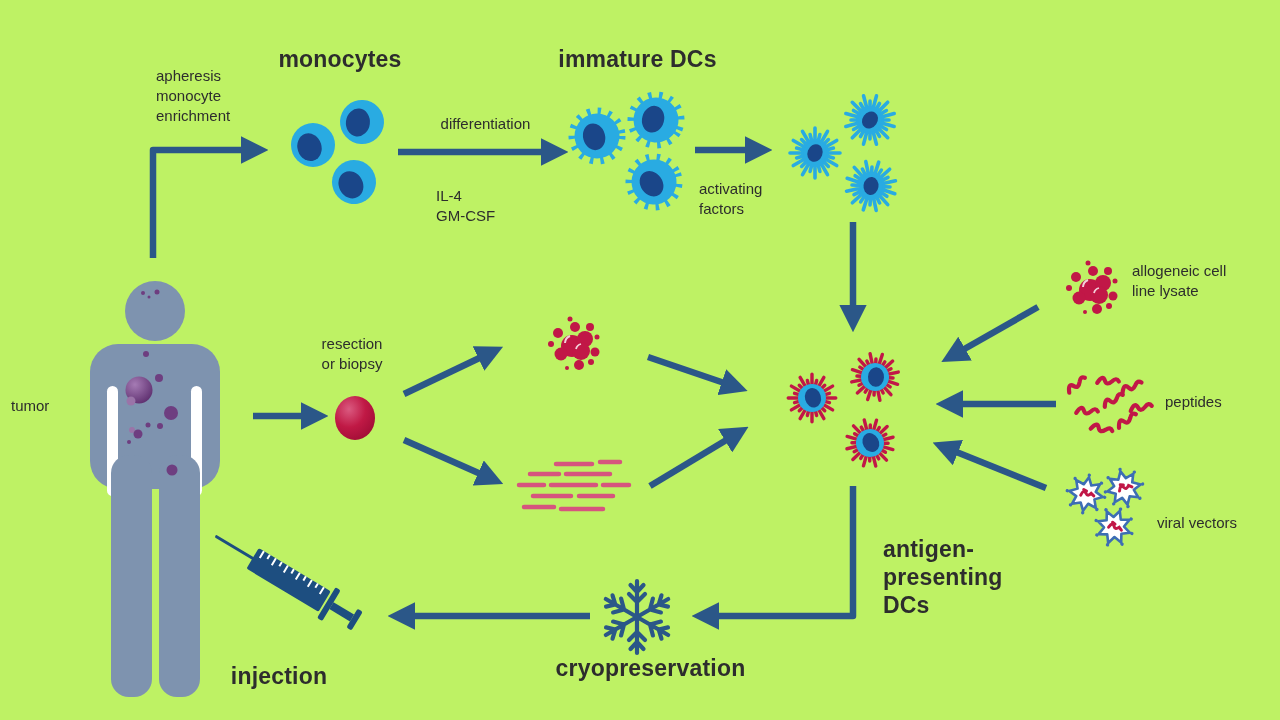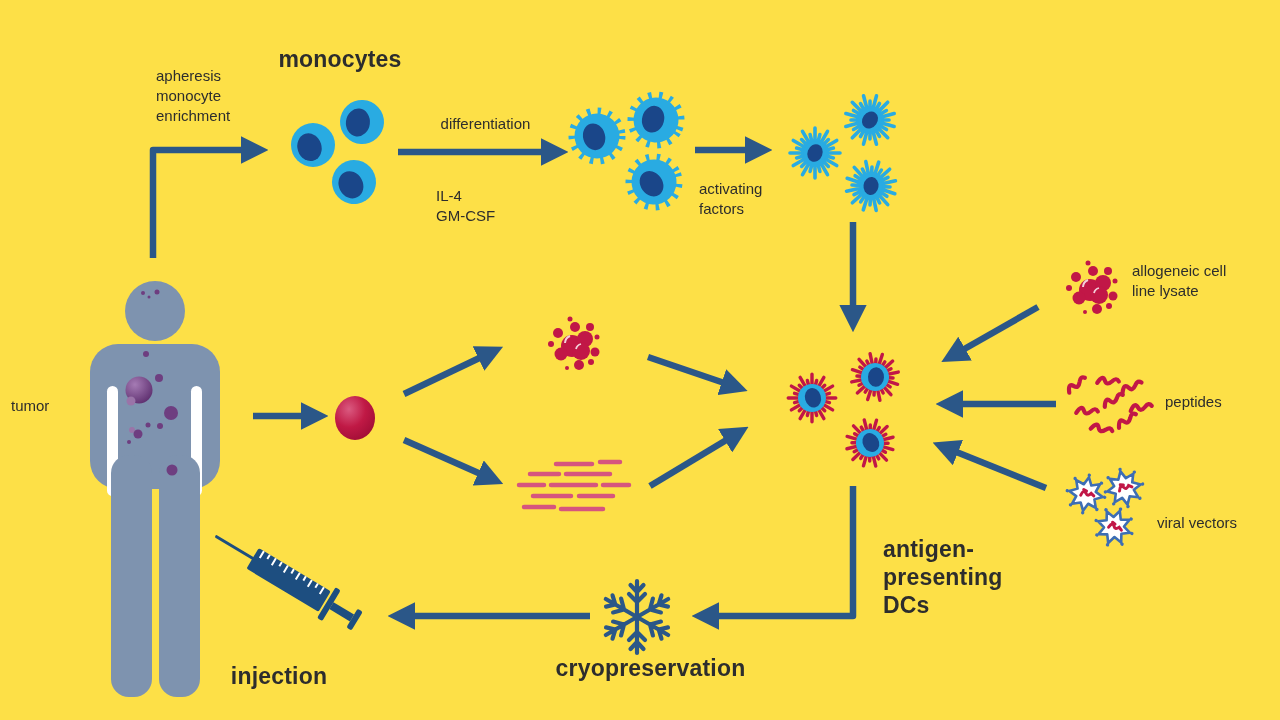--- a/index.html
+++ b/index.html
@@ -1,16 +1,16 @@
 <!DOCTYPE html>
 <html style="--arrow: #2B5788; --cell: #29ABE2; --nucleus: #1A4689; --crimson: #C11747; --pink: #D6557E; --slate: #7E93AF; --purple: #6E3E80; --purple_light: #9A74A8; --virus: #3D6EB4; --navy: #1D4E80; --ink: #2D2D2D;"><head>
 <meta charset="utf-8">
 <style>
   html,body{margin:0;padding:0;background:#fff}
-  .canvas{position:relative;width:1280px;height:720px;background:#fde047;overflow:hidden;
+  .canvas{position:relative;width:1280px;height:720px;background:#bef264;overflow:hidden;
           font-family:"Liberation Sans", sans-serif;color:var(--ink,#2d2d2d)}
   .canvas svg{position:absolute;left:0;top:0}
   .lbl{position:absolute;font-size:15px;line-height:1.32;white-space:pre-line}
   .ttl{position:absolute;font-weight:bold;font-size:23px;line-height:1.22;white-space:pre-line;letter-spacing:.2px}
   .ctr{text-align:center}
   
   .ar{stroke:var(--arrow);stroke-width:6.5;fill:none;stroke-linejoin:round}
   .ah{fill:var(--arrow)}
   .cellb{fill:var(--cell)}
   .nuc{fill:var(--nucleus)}
@@ -209,23 +209,26 @@
   </g>
 </svg>
 
 <div class="ttl ctr" style="left:245px;top:45px;width:190px">monocytes</div>
 <div class="lbl" style="left:156px;top:66px">apheresis
 monocyte
 enrichment</div>
 <div class="lbl ctr" style="left:408px;top:114px;width:155px">differentiation</div>
 <div class="lbl" style="left:436px;top:186px">IL-4
 GM-CSF</div>
+<div class="ttl ctr" style="left:540px;top:45px;width:195px">immature DCs</div>
 <div class="lbl" style="left:699px;top:179px">activating
 factors</div>
 <div class="lbl" style="left:11px;top:396px">tumor</div>
+<div class="lbl ctr" style="left:293px;top:334px;width:118px">resection
+or biopsy</div>
 <div class="lbl" style="left:1132px;top:261px">allogeneic cell
 line lysate</div>
 <div class="lbl" style="left:1165px;top:392px">peptides</div>
 <div class="lbl" style="left:1157px;top:513px">viral vectors</div>
 <div class="ttl" style="left:883px;top:535px">antigen-
 presenting
 DCs</div>
 <div class="ttl ctr" style="left:538px;top:654px;width:225px">cryopreservation</div>
 <div class="ttl ctr" style="left:199px;top:662px;width:160px">injection</div>
 

